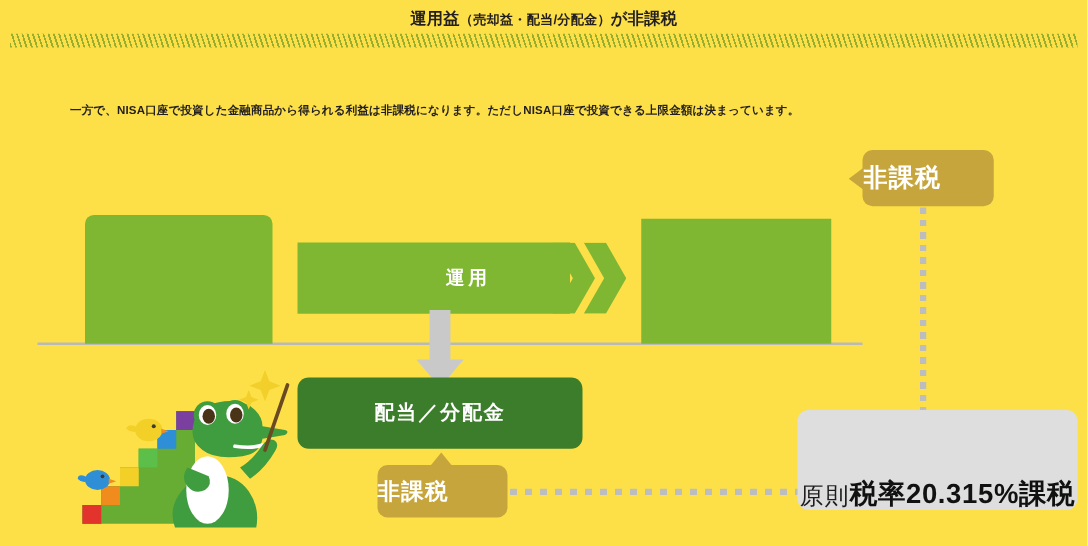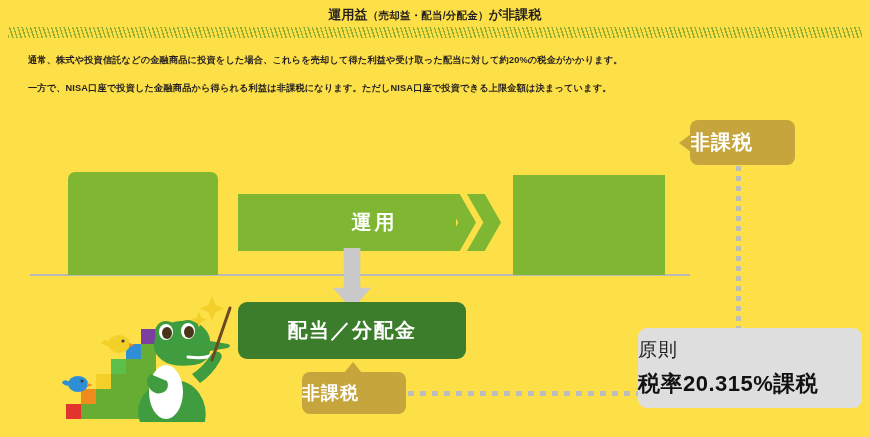--- a/index.html
+++ b/index.html
@@ -55,21 +55,21 @@
   .para {
     position: absolute;
     left: 28px;
     font-size: 9.2px;
     font-weight: bold;
     color: #231f20;
     letter-spacing: 0.15px;
     white-space: nowrap;
   }
   #para1 { top: 54px; }
-  #para2 { top: 82px; }
+  #para2 { top: 82px; margin-left: 28px; }
 
   
   #diagram {
     position: absolute;
     left: 0;
     top: 100px;
     width: 870px;
     height: 337px;
   }
 
@@ -133,21 +133,21 @@
     top: 0;
     width: 218px;
     height: 57px;
     background: #7fb733;
     display: flex;
     align-items: center;
     justify-content: center;
   }
   .flow-body span {
     color: #ffffff;
-    font-size: 20px;
+    font-size: 15px;
     font-weight: bold;
     letter-spacing: 3px;
     padding-left: 55px;
   }
   .chev {
     position: absolute;
     top: 0;
     width: 34px;
     height: 57px;
     background: #7fb733;
@@ -175,21 +175,21 @@
     width: 228px;
     height: 57px;
     background: #3b7d2b;
     border-radius: 9px;
     display: flex;
     align-items: center;
     justify-content: center;
   }
   .dividend-box span {
     color: #ffffff;
-    font-size: 20px;
+    font-size: 16px;
     font-weight: bold;
     letter-spacing: 1.5px;
   }
 
   
   .callout {
     position: absolute;
     background: #c6a63c;
     border-radius: 8px;
     display: flex;
@@ -238,22 +238,22 @@
   
   .tax-box {
     position: absolute;
     left: 638px;
     top: 228px;
     width: 224px;
     height: 80px;
     background: #dededf;
     border-radius: 9px;
     display: flex;
-    flex-direction: column;
-    align-items: flex-start;
+    flex-direction: row;
+    align-items: flex-end;
     justify-content: center;
     line-height: 1.12;
   }
   .tax-box .l1 {
     font-size: 19px;
     color: #1c1c1c;
     letter-spacing: 1px;
   }
   .tax-box .l2 {
     font-size: 22px;
@@ -297,21 +297,20 @@
 </head>
 <body>
 
 <div id="page">
 
   <div class="page-title">
     <span>運用益</span><span class="title-sub">（売却益・配当/分配金）</span><span>が非課税</span>
   </div>
   <div class="hatch-band"></div>
 
-  <div class="para" id="para1">通常、株式や投資信託などの金融商品に投資をした場合、これらを売却して得た利益や受け取った配当に対して約20%の税金がかかります。</div>
   <div class="para" id="para2">一方で、NISA口座で投資した金融商品から得られる利益は非課税になります。ただしNISA口座で投資できる上限金額は決まっています。</div>
 
   <div id="diagram">
 
     <div class="baseline"></div>
 
     <div class="bar-left"></div>
 
     <div class="flow-arrow">
       <div class="flow-body">

